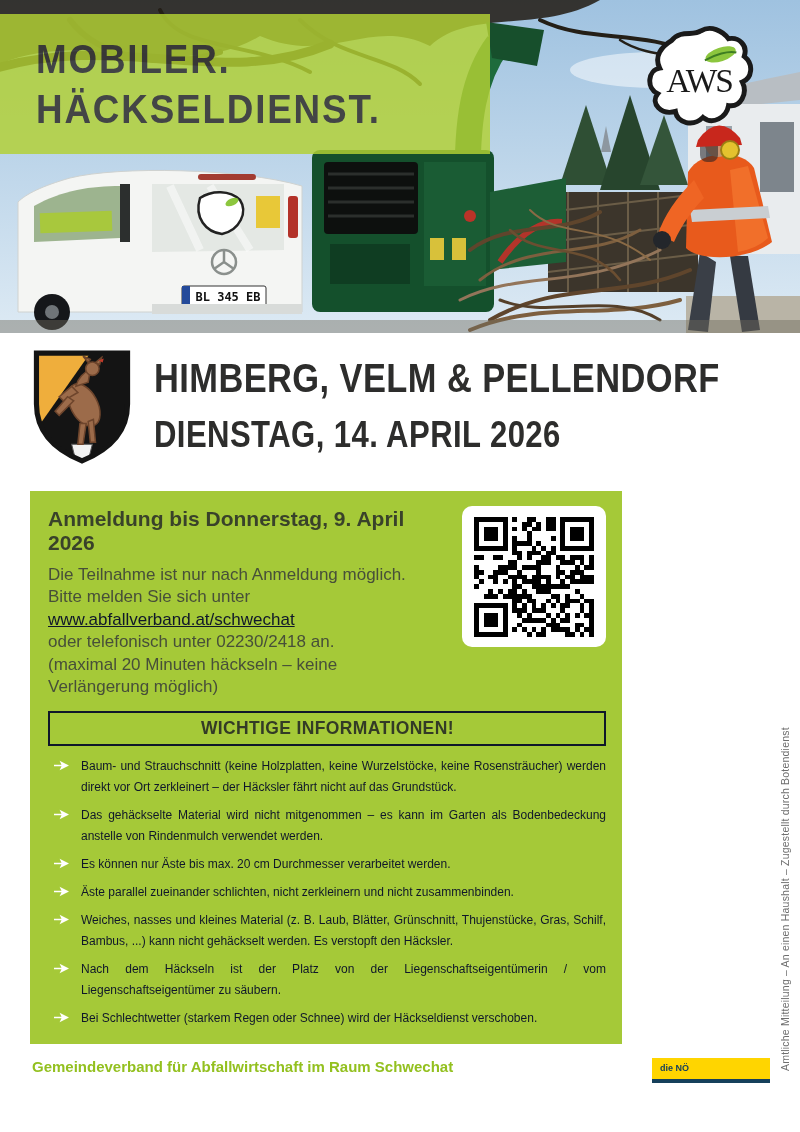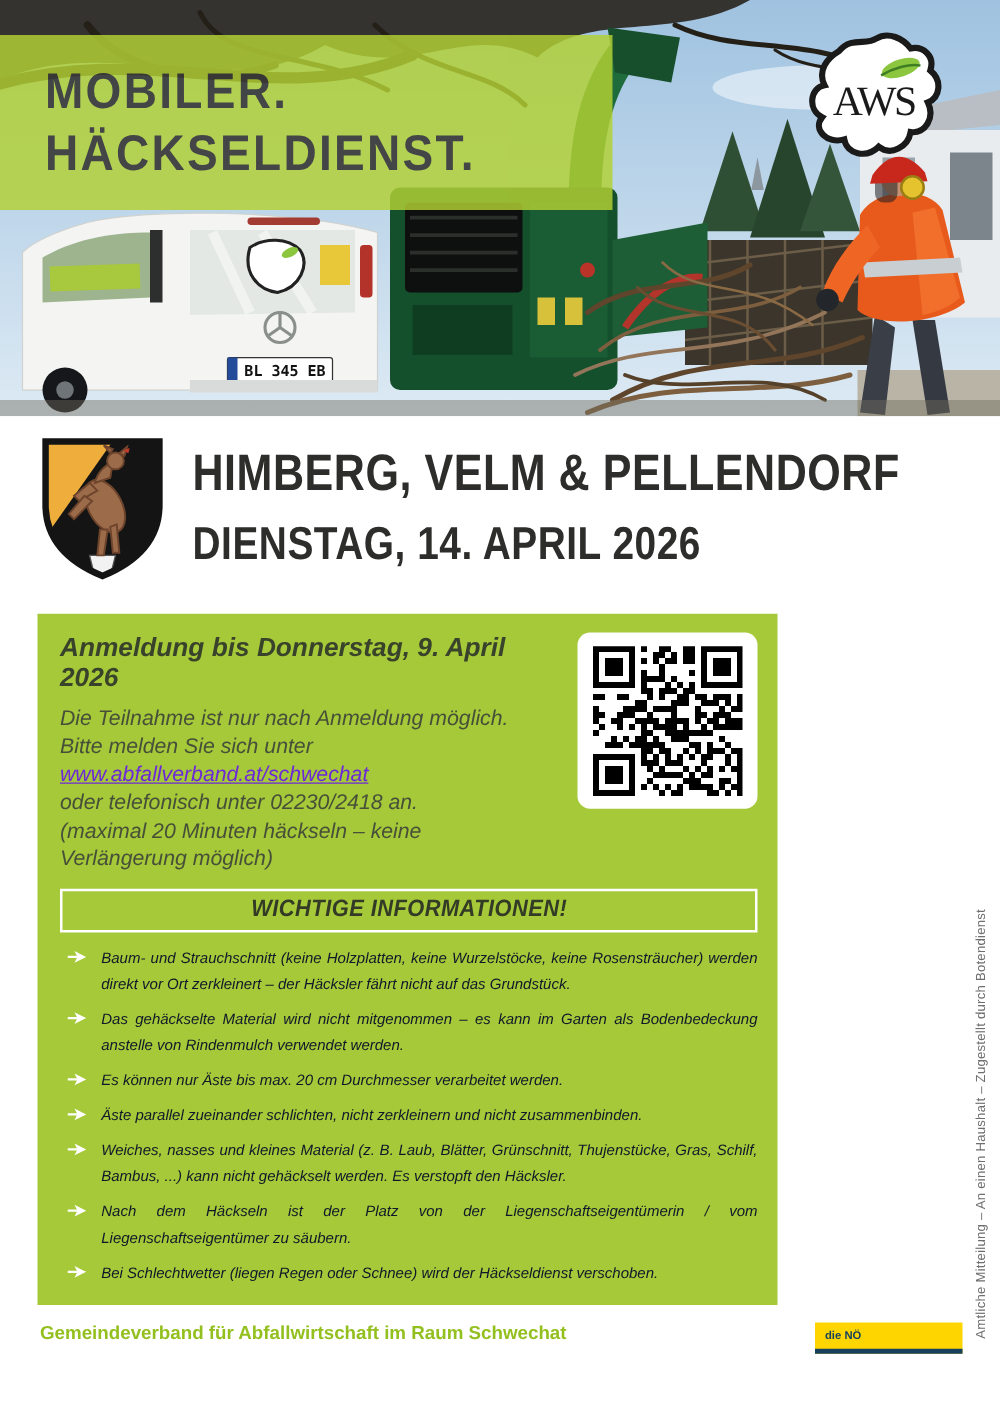--- a/index.html
+++ b/index.html
@@ -6,56 +6,56 @@
   html,body { background:#ffffff; }
   body {
     width:800px; height:1132px; overflow:hidden; position:relative;
     font-family:"Liberation Sans", sans-serif;
     color:var(--dark,#3a3a39);
   }
   
   .photo { position:relative; width:800px; height:333px; overflow:hidden; }
   .photo svg.scene { position:absolute; inset:0; display:block; }
   .overlay {
-    position:absolute; left:0; top:28px; width:490px; height:140px;
+    position:absolute; left:0; top:14px; width:490px; height:140px;
     background:var(--overlay-green,rgba(178,208,52,.88)); opacity:.92;
     display:flex; flex-direction:column; justify-content:center;
     padding-left:36px; z-index:2;
   }
   .overlay .t {
     font-size:40px; font-weight:800; letter-spacing:2px;
     color:var(--dark,#3a3a39); line-height:1.25;
     transform:scaleX(.92); transform-origin:0 50%;
   }
   .aws-logo { position:absolute; right:42px; top:24px; width:118px; height:112px; z-index:3; }
   
   .event { display:flex; align-items:flex-start; padding:14px 28px 0 30px; height:134px; }
   .coat { width:104px; height:118px; flex:none; }
   .event-text { margin:8px 0 0 20px; }
   .cond { display:inline-block; transform:scaleX(.84); transform-origin:0 50%; white-space:nowrap; }
   .event-title { font-size:41px; font-weight:800; color:#2d2d2c; letter-spacing:.5px; }
   .event-date  { font-size:37px; font-weight:800; color:#2d2d2c; letter-spacing:.5px; margin-top:12px; }
   
   .panel {
     margin:24px 30px 0 30px; background:var(--green,#a5c938);
-    padding:12px 16px 12px 18px; width:592px;font-style:italic;
+    padding:12px 16px 12px 18px; width:592px;
   }
   .reg { position:relative; min-height:152px; padding-right:165px; }
   .reg h3 { font-size:21px; font-weight:700; color:#39422a; padding-top:4px; }
   .reg p  { font-size:17px; color:#474f39; line-height:1.32; }
   .reg .mt { margin-top:9px; }
-  .reg a.link { color:#6d28d9; text-decoration:underline; }
+  .reg a.link { color:#0f172a; text-decoration:underline; }
   .reg .bold { font-weight:700; margin-top:11px; color:#39422a; }
   .qr-box {
     position:absolute; right:0; top:3px; width:144px; height:141px;
     background:#ffffff; border-radius:10px; display:flex; align-items:center; justify-content:center;
   }
   .qr-box svg { width:120px; height:120px; }
   .info-head {
-    margin-top:12px; border:2px solid #ffffff; text-align:center; padding:4px 0 5px 0;
+    margin-top:12px; border:2px solid #0f172a; text-align:center; padding:4px 0 5px 0;
   }
   .info-head .h { font-size:19px; font-weight:700; color:#333b26; letter-spacing:.4px;
     display:inline-block; transform:scaleX(.92); }
   ul.bullets { list-style:none; margin-top:6px; }
   ul.bullets li { display:flex; gap:11px; padding:4px 0 3px 6px; }
   .arrow { flex:none; width:16px; padding-top:4px; }
   .arrow svg { display:block; }
   .btxt { font-size:12px; line-height:21px; color:#0f172a; text-align:justify; flex:1; }
   
   .footer { position:relative; padding:14px 30px 0 32px; }
@@ -519,21 +519,21 @@
           </svg>
         </span>
         <span class="btxt">Nach dem Häckseln ist der Platz von der Liegenschaftseigentümerin / vom Liegenschaftseigentümer zu säubern.</span>
       </li>
     <li>
         <span class="arrow">
           <svg width="15" height="11" viewBox="0 0 14 10">
             <path d="M0 4.2 H7 L5.2 0.6 L14 5 L5.2 9.4 L7 5.8 H0 Z" fill="#fff"></path>
           </svg>
         </span>
-        <span class="btxt">Bei Schlechtwetter (liegen Regen oder Schnee) wird der Häckseldienst verschoben.</span>
+        <span class="btxt">Bei Schlechtwetter (starkem Regen oder Schnee) wird der Häckseldienst verschoben.</span>
       </li>
   </ul>
 </div>
 
 <div class="footer">
   <p class="org">Gemeindeverband für Abfallwirtschaft im Raum Schwechat</p>
 
   <div class="uv">
     <div class="box">
       <div class="s1">die NÖ</div>

